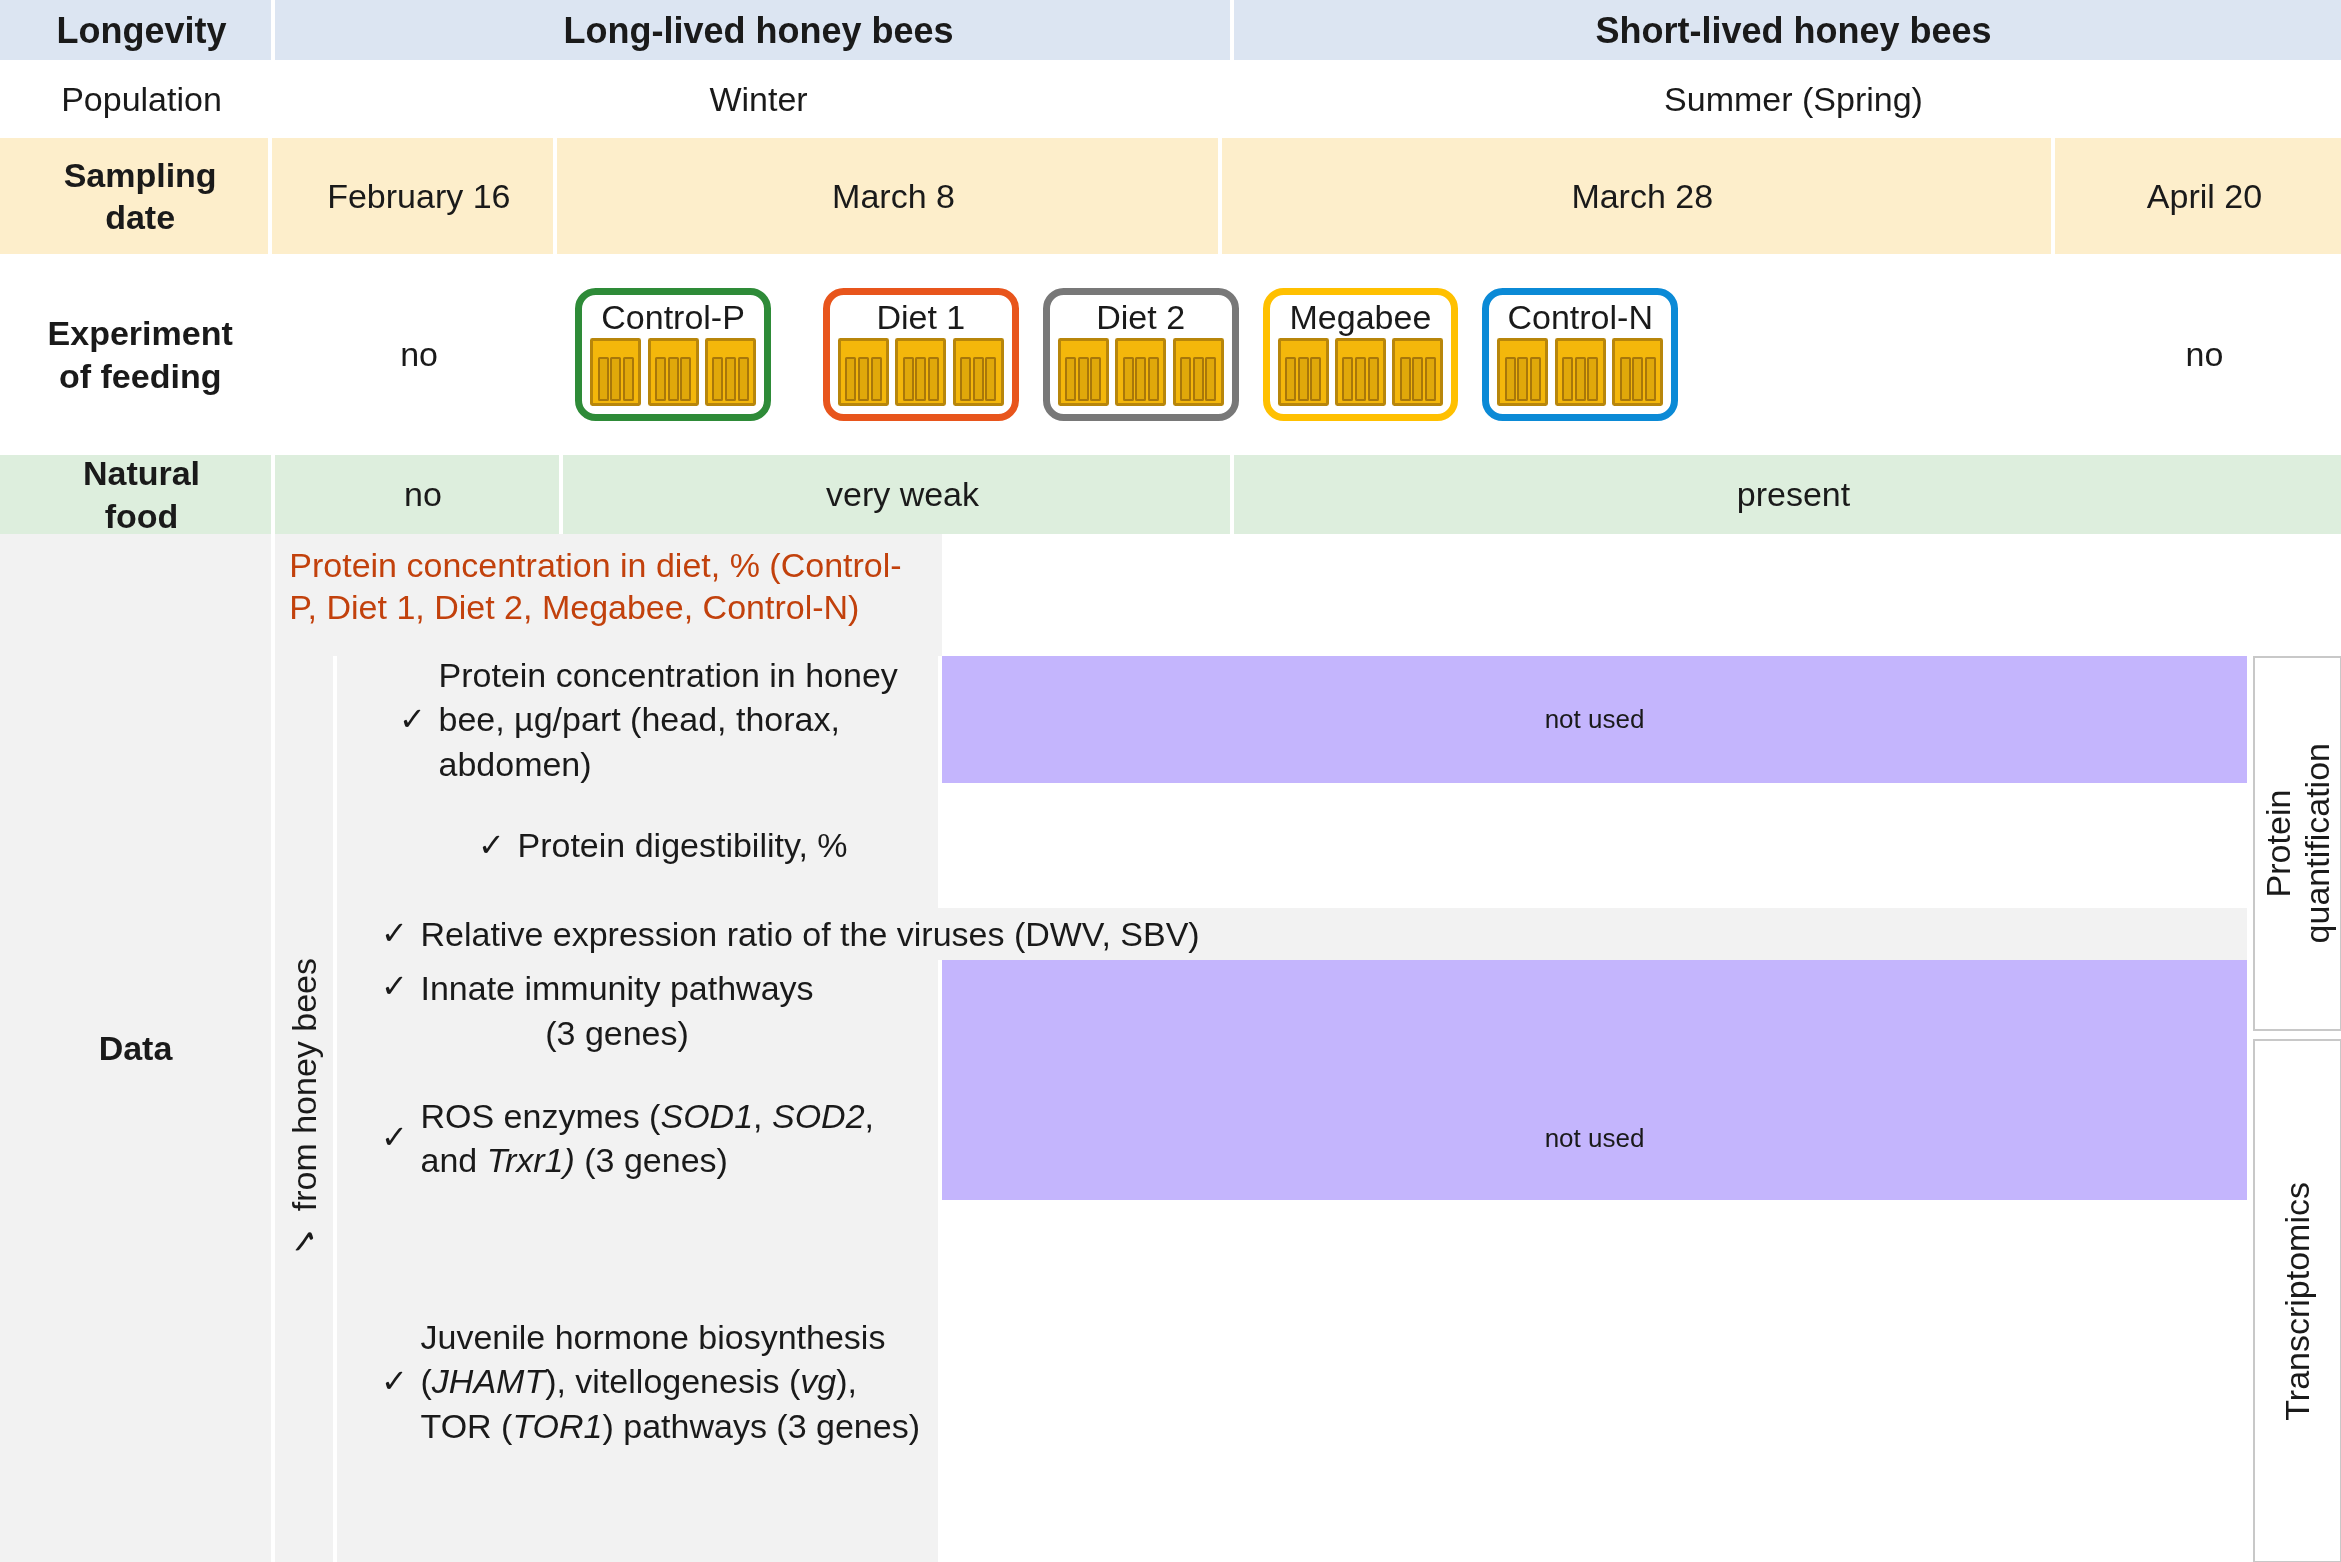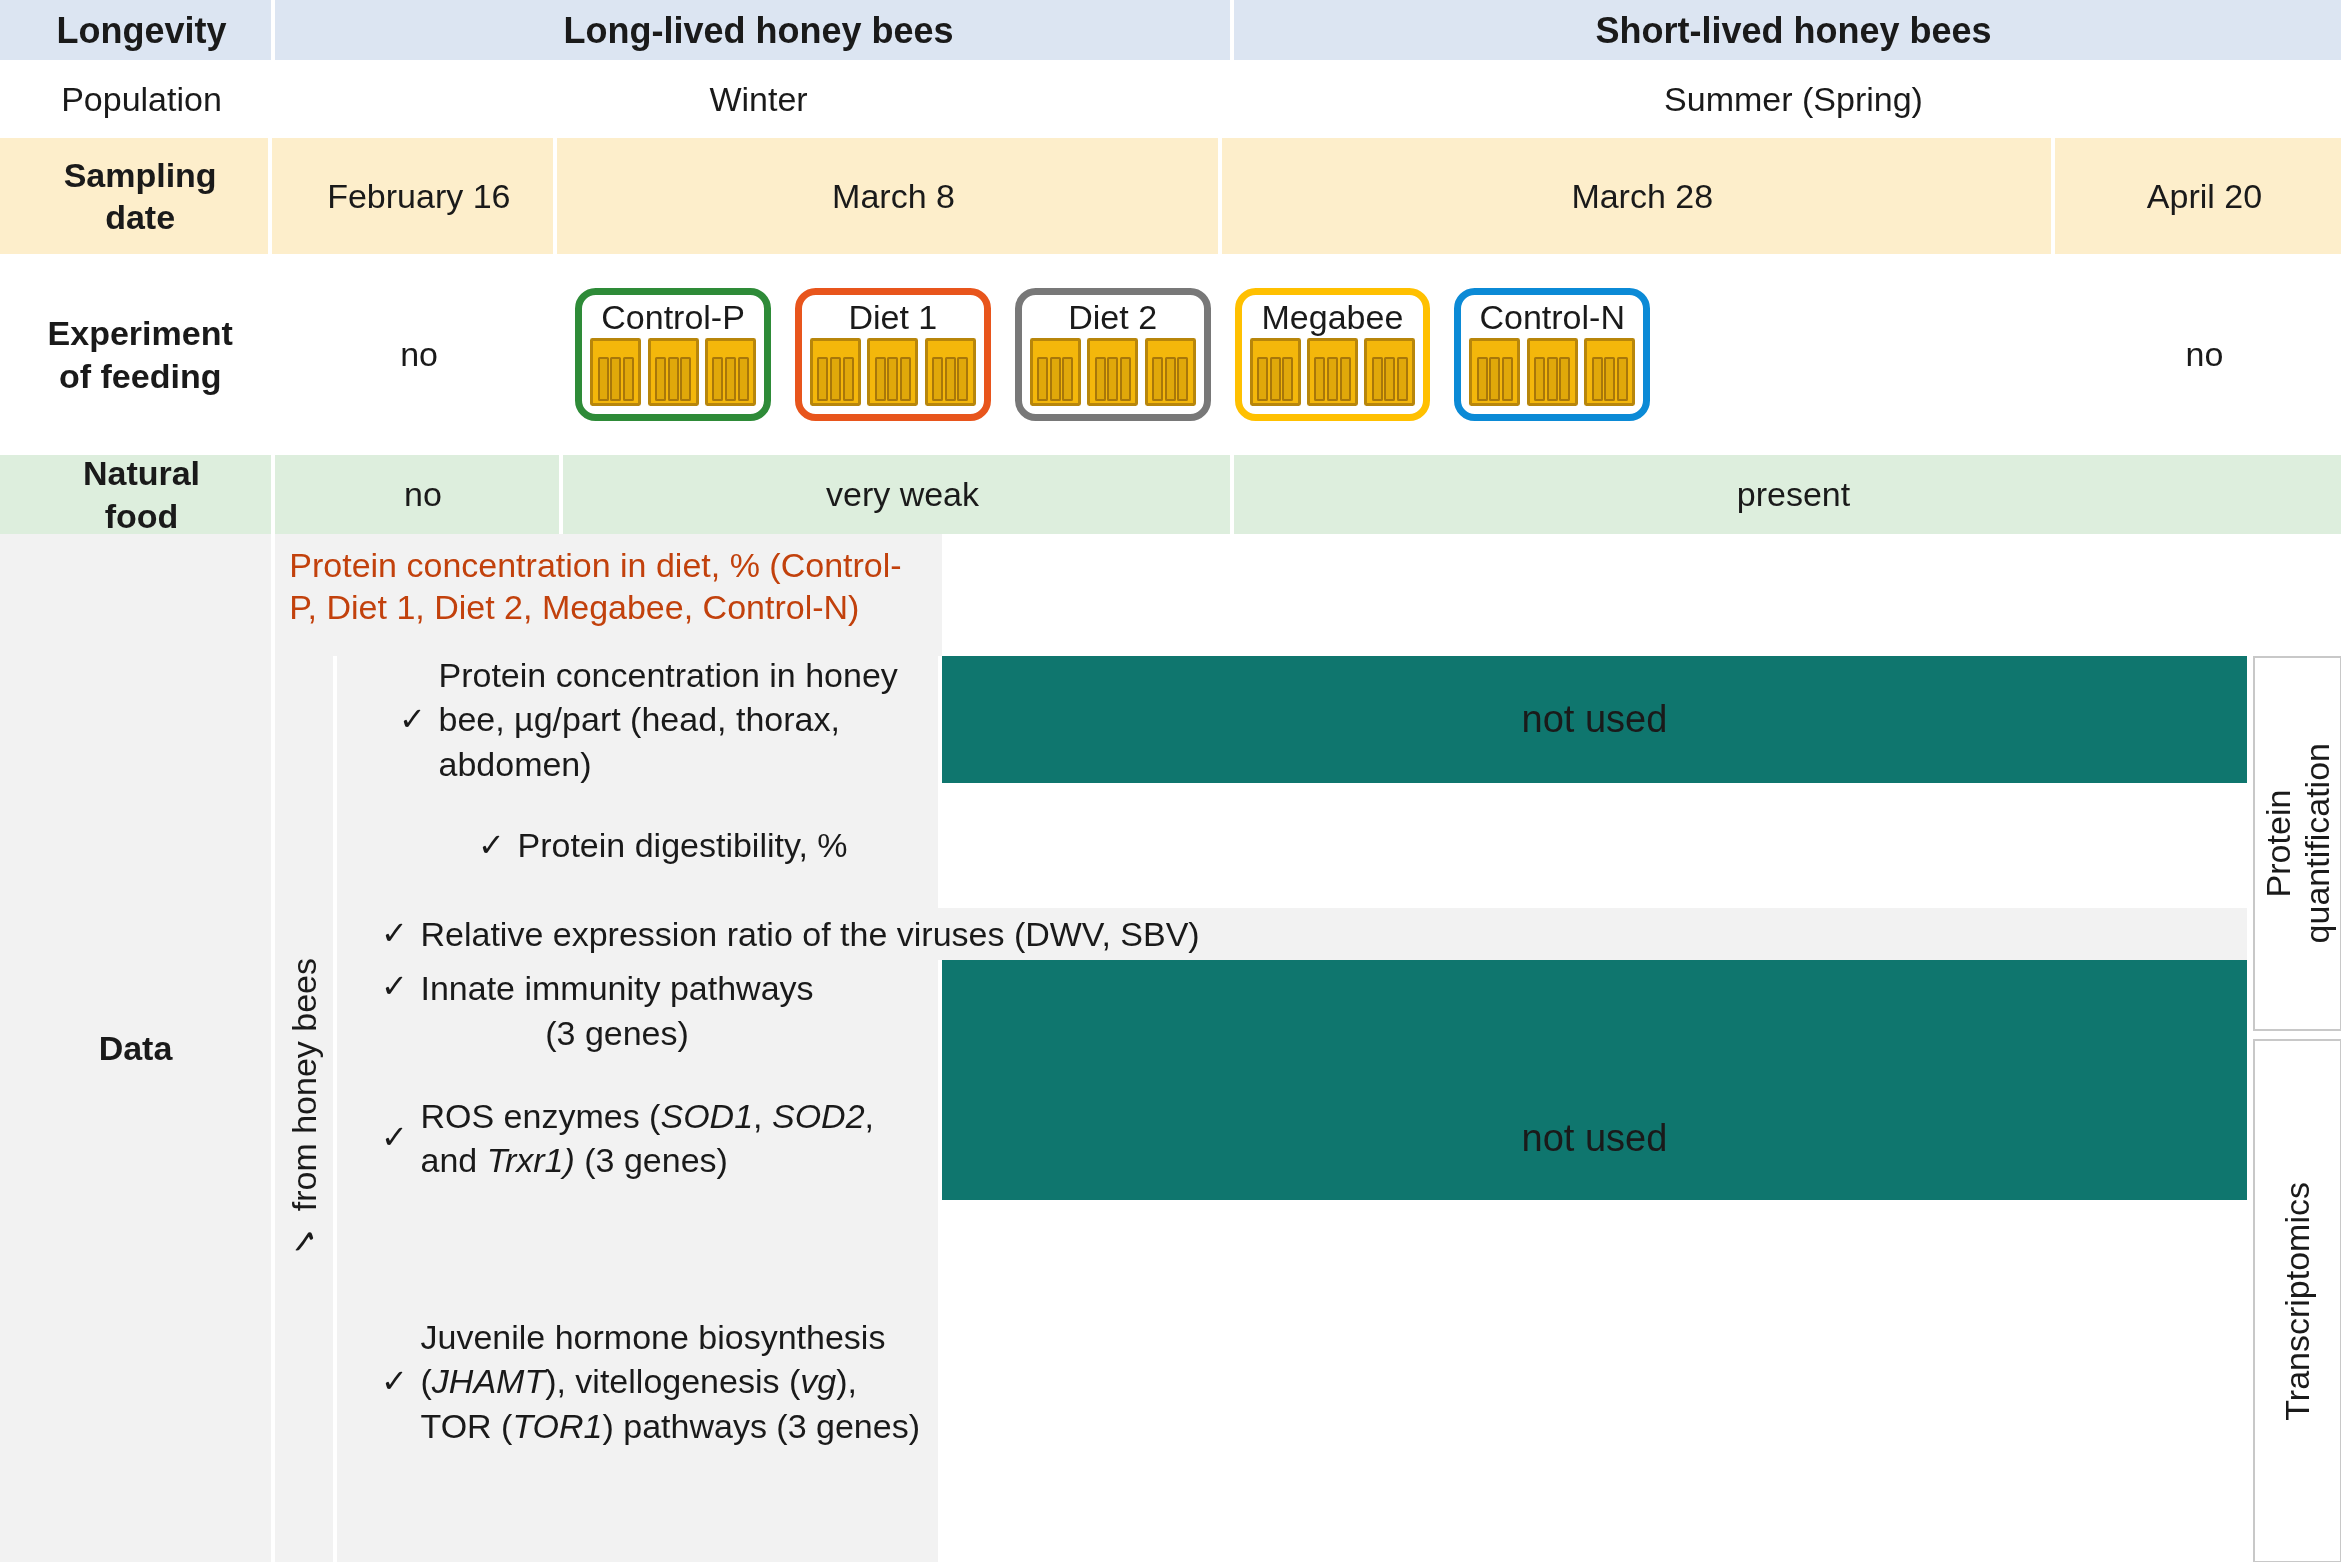--- a/index.html
+++ b/index.html
@@ -134,21 +134,21 @@
     font-size:34px;line-height:1.3;color:#1a1a1a;text-align:left;
     display:flex;align-items:center;
   }
   .drow .txt .chk{margin-right:12.7px;font-size:32px;}
   .w-narrow{width:605px;border-right:4px solid #fff;}
   .bg-g{background:#f2f2f2;}
   .fill-w{flex:1;background:#ffffff;}
 
   .notused{
     display:flex;align-items:center;justify-content:center;
-    font-size:38px;color:#1a1a1a;background:#0f766e;
+    font-size:26px;color:#1a1a1a;background:#c4b5fd;
     box-sizing:border-box;
   }
 
   
   #legend-col{width:95px;display:flex;flex-direction:column;background:#fff;}
   .legend-box{
     box-sizing:border-box;
     border:2.4px solid #c8c8c8;
     background:#ffffff;
     display:flex;align-items:center;justify-content:center;
@@ -211,21 +211,21 @@
               <div class="box"></div>
               <div class="box"></div>
             </div>
             <div class="hive">
               <div class="box"></div>
               <div class="box"></div>
               <div class="box"></div>
             </div>
           </div>
         </div>
-        <div class="grp" style="border-color: rgb(232, 85, 28);">
+        <div class="grp" style="border-color: rgb(232, 85, 28); margin-left: 28px;">
           <div class="grp-label">Diet 1</div>
           <div class="hives">
             <div class="hive">
               <div class="box"></div>
               <div class="box"></div>
               <div class="box"></div>
             </div>
             <div class="hive">
               <div class="box"></div>
               <div class="box"></div>

